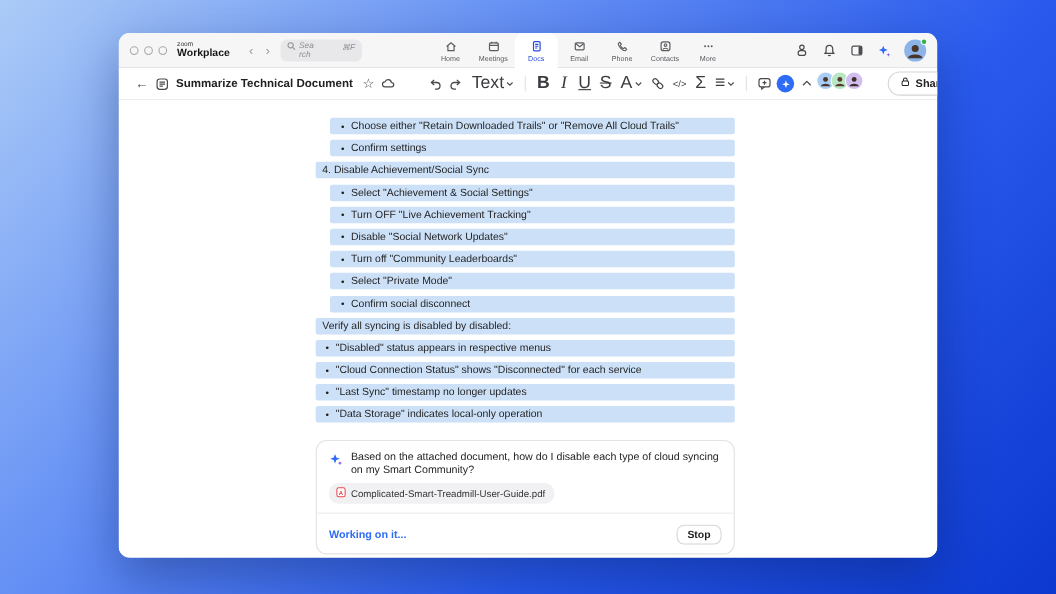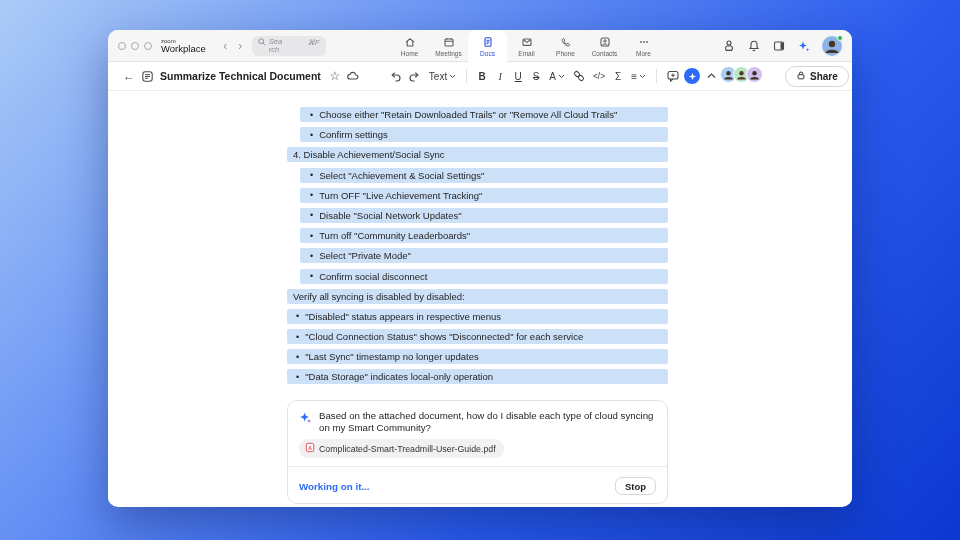--- a/index.html
+++ b/index.html
@@ -17,21 +17,21 @@
   }
   
   .topbar {
     position:relative; height:32px; background:#f6f6f7; border-bottom:1px solid #e3e3e5;
     display:flex; align-items:center; padding:0 10px;
   }
   .lights { display:flex; gap:5px; margin-right:9px; }
   .light { width:8px; height:8px; border-radius:50%; border:1px solid #aaaaaf; }
   .brand { line-height:1; margin-right:12px; }
   .brand .t { font-size:6px; color:#333; }
-  .brand .b { font-size:9.5px; font-weight:400; color:#141414; }
+  .brand .b { font-size:9.5px; font-weight:700; color:#141414; }
   .nav-chev { color:#9a9aa0; font-size:12px; width:15px; text-align:center; cursor:default; }
   .search {
     width:74px; height:20px; background:#e8e8ea; border-radius:6px;
     display:flex; align-items:flex-start; padding:2px 6px; color:#8d8d93;
     font-size:7.5px; gap:3px; margin-left:4px;font-style:italic;
   }
   .search .stext { line-height:8px; }
   .search .kbd { margin-left:auto; font-size:7.5px; }
   .tabs { position:absolute; left:282px; top:0; height:32px; display:flex; }
   .tab {
@@ -51,21 +51,21 @@
   .docbar {
     position:relative; z-index:1; height:29px; background:#fff; border-bottom:1px solid #ededf0;
     display:flex; align-items:center; padding:0 12px;
   }
   .icon-btn { display:flex; align-items:center; justify-content:center; min-width:18px; height:20px; color:#4a4a4e; }
   .glyph { font-size:12px; color:#4a4a4e; line-height:1; }
   .title { font-size:10.5px; font-weight:700; color:#222; margin:0 5px 0 4px; white-space:nowrap; }
   .fmt { display:flex; align-items:center; gap:2px; margin-left:24px; }
   .fbtn {
     min-width:16px; height:18px; display:flex; align-items:center; justify-content:center;
-    font-size:10px; color:#3c3c40; padding:0 3px; white-space:nowrap;
+    font-size:16px; color:#3c3c40; padding:0 3px; white-space:nowrap;
   }
   .fbtn.bold { font-weight:700; }
   .fbtn.ital { font-style:italic; font-family:"Liberation Serif", serif; }
   .fbtn.unde { text-decoration:underline; }
   .fbtn.strk { text-decoration:line-through; }
   .vdiv { width:1px; height:14px; background:#e2e2e6; margin:0 5px; }
   .chev { margin-left:2px; display:inline-flex; }
   .ai-round {
     width:16px; height:16px; border-radius:50%; background:#2e6bf6;
     display:flex; align-items:center; justify-content:center;

